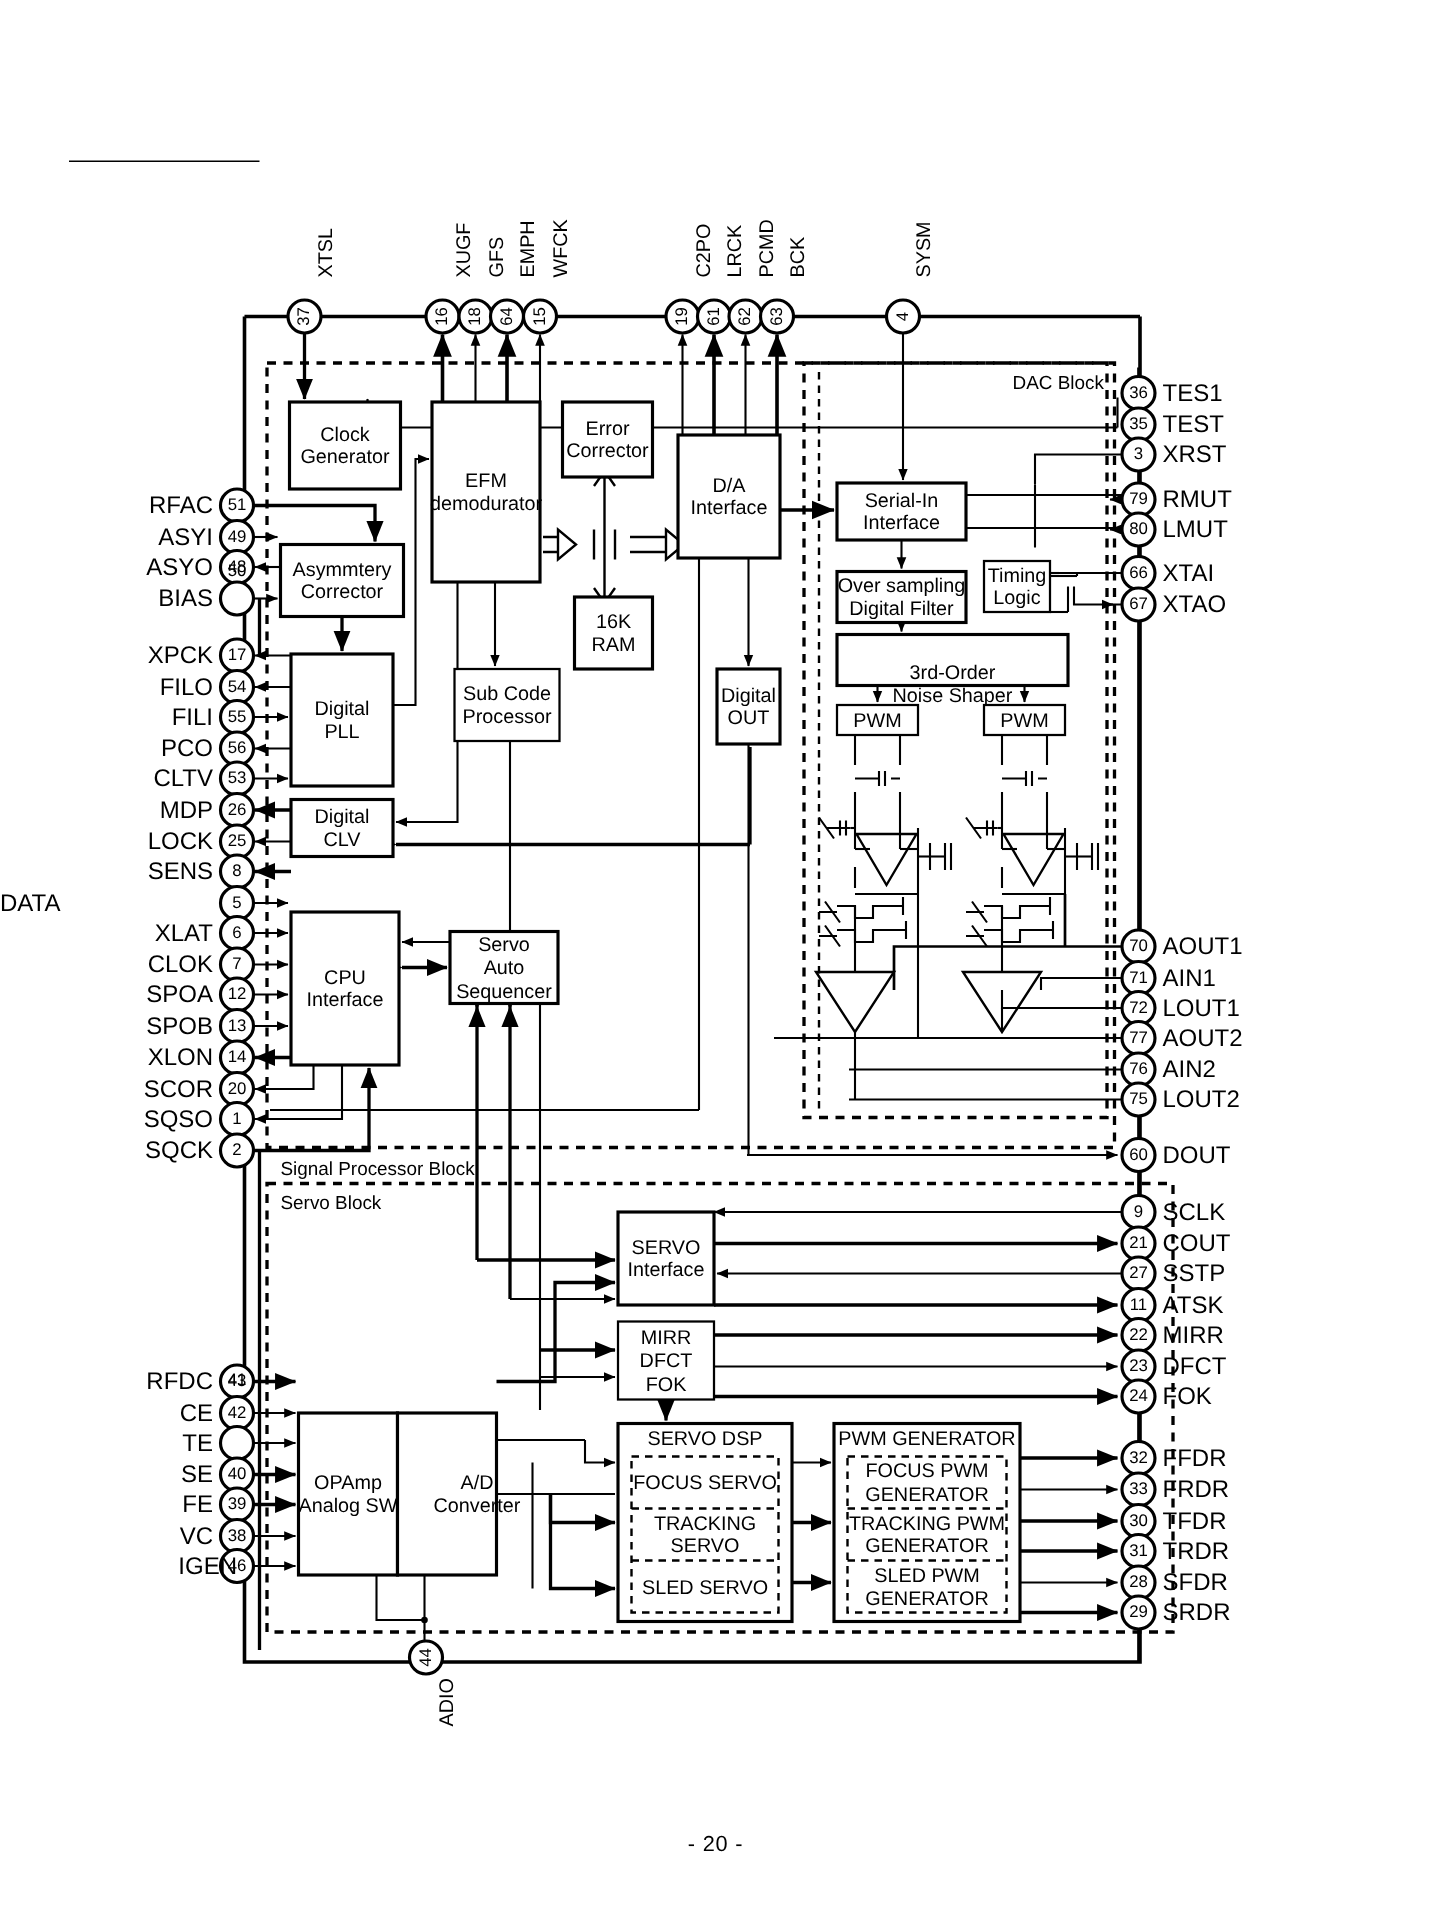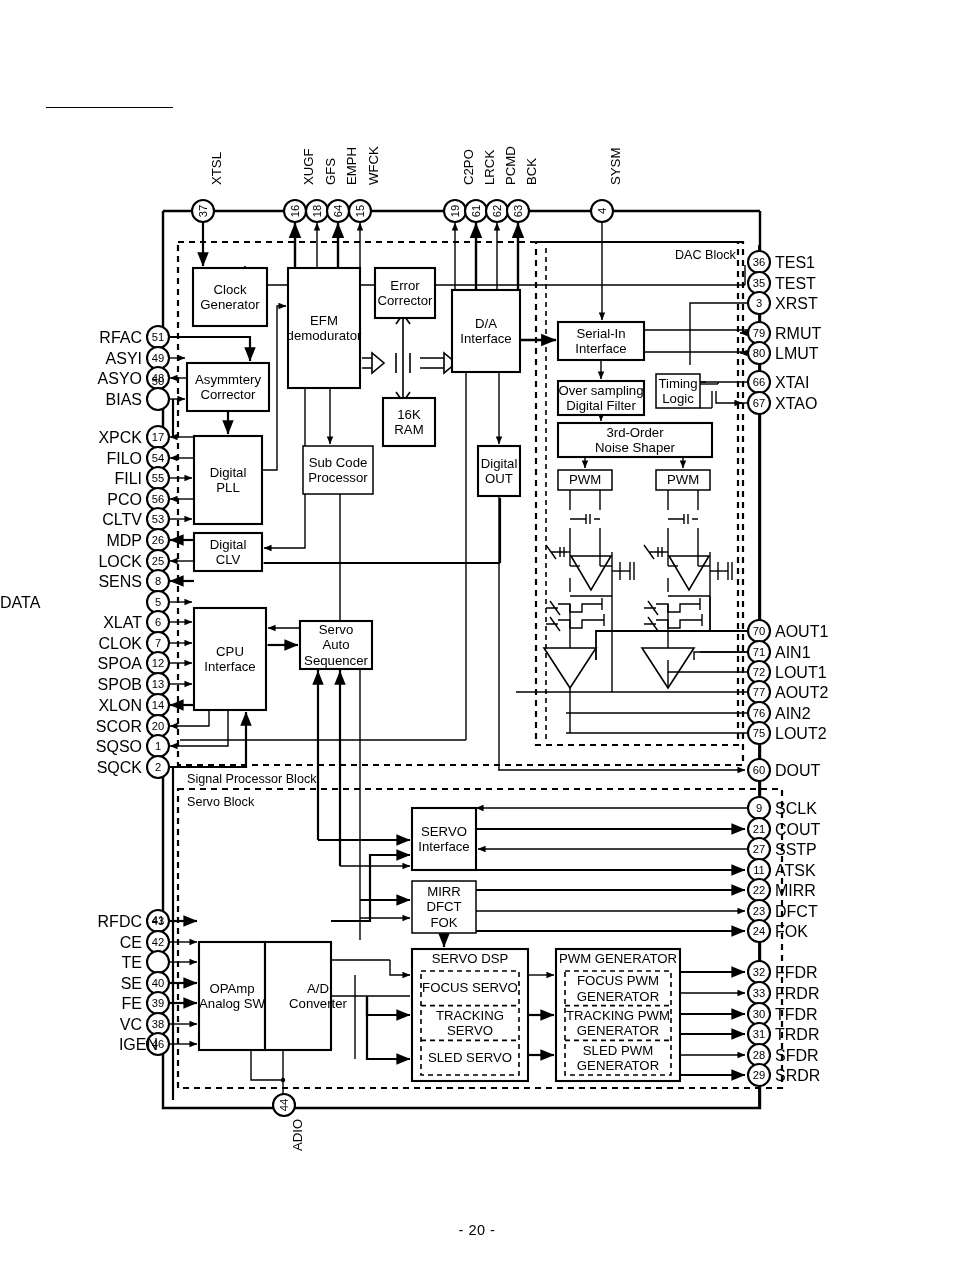--- a/index.html
+++ b/index.html
@@ -506,21 +506,21 @@
       <div class="boxlbl" style="left: 228px; top: 387px;">Asymmtery<br>Corrector</div>
       <div class="boxlbl" style="left: 228px; top: 480px;">Digital<br>PLL</div>
       <div class="boxlbl" style="left: 338px; top: 470px;">Sub Code<br>Processor</div>
       <div class="boxlbl" style="left: 228px; top: 552px;">Digital<br>CLV</div>
       <div class="boxlbl" style="left: 230px; top: 659px;">CPU<br>Interface</div>
       <div class="boxlbl" style="left: 336px; top: 645px;">Servo<br>Auto<br>Sequencer</div>
       <div class="boxlbl" style="left: 499px; top: 471px;">Digital<br>OUT</div>
       <div class="boxlbl" style="left: 601px; top: 341px;">Serial-In<br>Interface</div>
       <div class="boxlbl" style="left: 601px; top: 398px;">Over sampling<br>Digital Filter</div>
       <div class="boxlbl" style="left: 678px; top: 391px;">Timing<br>Logic</div>
-      <div class="boxlbl" style="left: 635px; top: 440px;">3rd-Order<br>Noise Shaper</div>
+      <div class="boxlbl" style="left: 635px; top: 456px;">3rd-Order<br>Noise Shaper</div>
       <div class="boxlbl" style="left: 585px; top: 480px;">PWM</div>
       <div class="boxlbl" style="left: 683px; top: 480px;">PWM</div>
       <div class="boxlbl" style="left: 444px; top: 839px;">SERVO<br>Interface</div>
       <div class="boxlbl" style="left: 444px; top: 907px;">MIRR<br>DFCT<br>FOK</div>
       <div class="boxlbl" style="left: 470px; top: 959px;">SERVO DSP</div>
       <div class="boxlbl" style="left: 618px; top: 959px;">PWM GENERATOR</div>
       <div class="boxlbl" style="left: 232px; top: 996px;">OPAmp<br>Analog SW</div>
       <div class="boxlbl" style="left: 298px; top: 996px; margin-left: 20px;">A/D<br>Converter</div>
       <div class="boxlbl" style="left: 470px; top: 988.333px;">FOCUS SERVO</div>
       <div class="boxlbl" style="left: 470px; top: 1023px;">TRACKING<br>SERVO</div>

